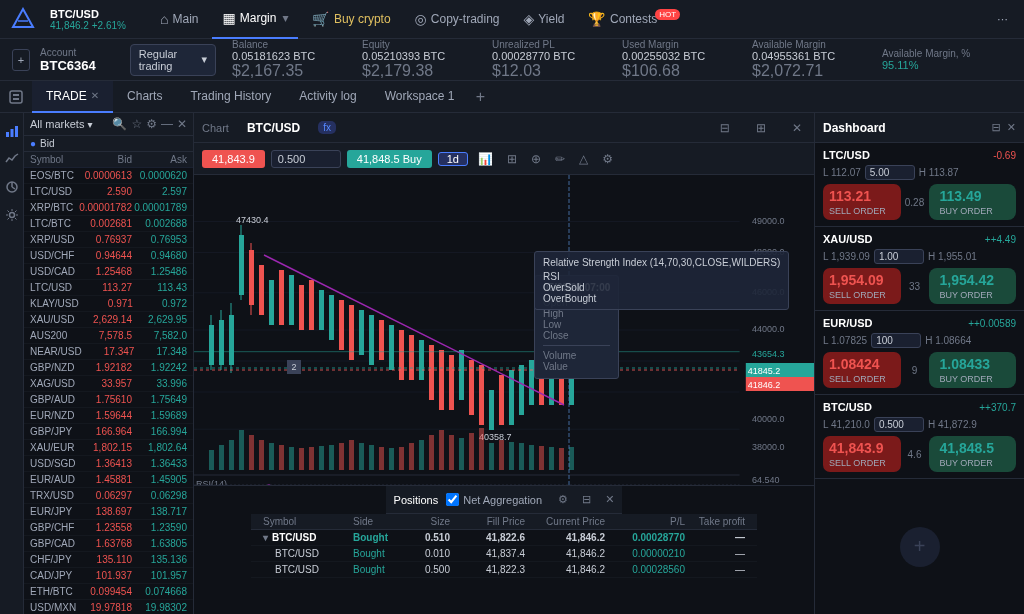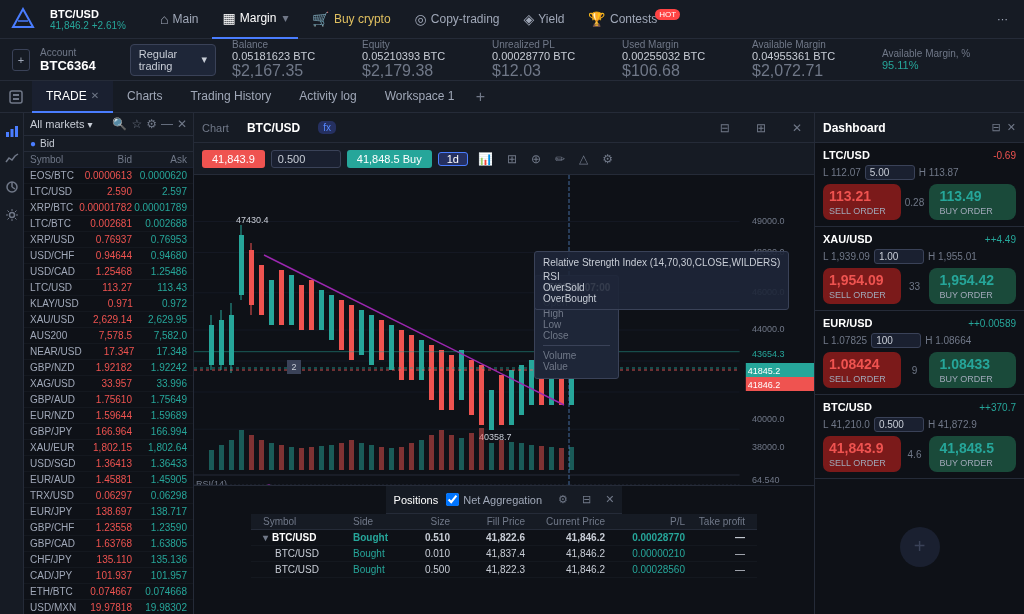--- a/index.html
+++ b/index.html
@@ -753,21 +753,21 @@
     <span class="market-bid">135.110</span>
     <span class="market-ask">135.136</span>
   </div>
         <div class="market-row">
     <span class="market-sym">CAD/JPY</span>
     <span class="market-bid">101.937</span>
     <span class="market-ask">101.957</span>
   </div>
         <div class="market-row">
     <span class="market-sym">ETH/BTC</span>
-    <span class="market-bid">0.074667</span>
+    <span class="market-bid">0.099454</span>
     <span class="market-ask">0.074668</span>
   </div>
         <div class="market-row">
     <span class="market-sym">USD/MXN</span>
     <span class="market-bid">19.97818</span>
     <span class="market-ask">19.98302</span>
   </div>
       </div>
   </div>
 

